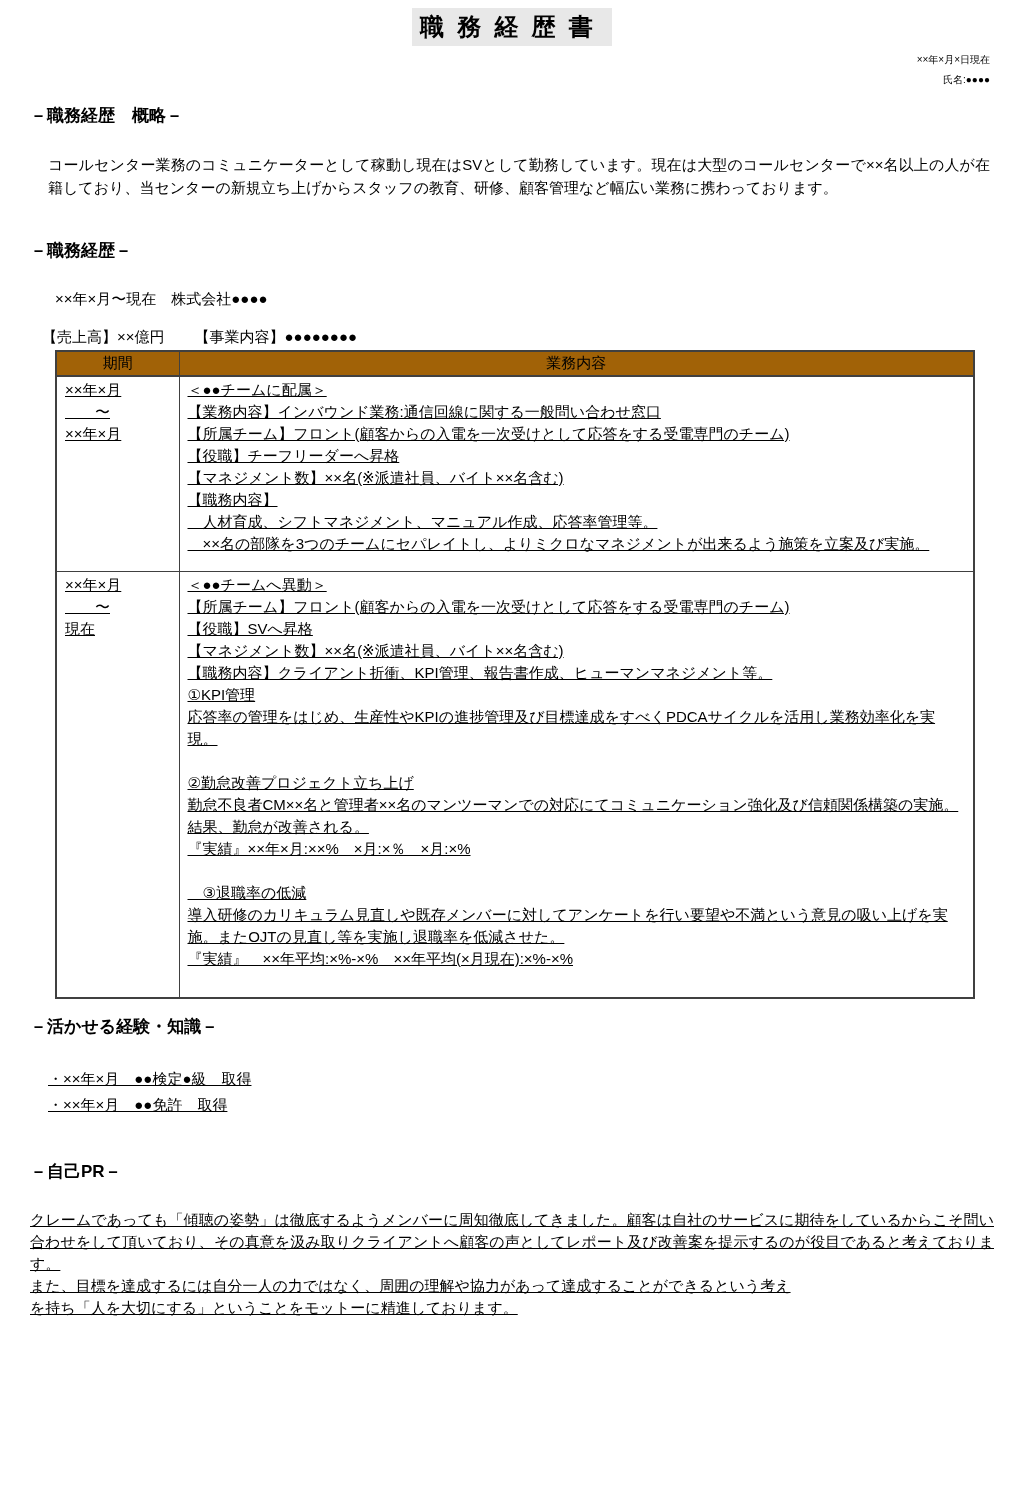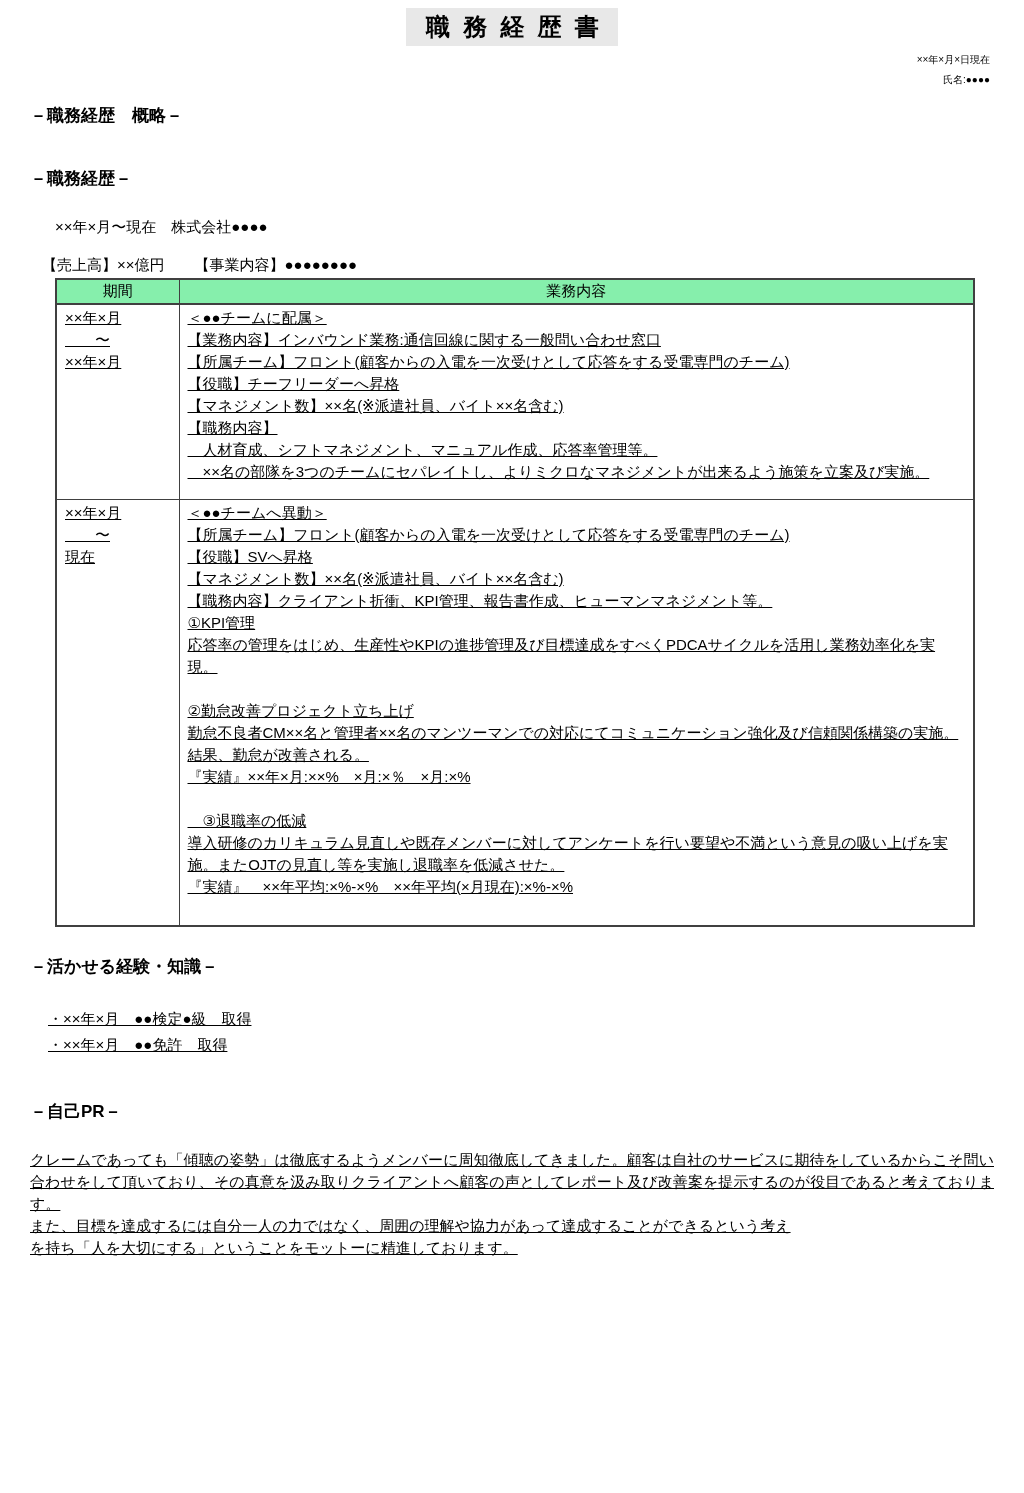--- a/index.html
+++ b/index.html
@@ -18,38 +18,38 @@
   }
   .multiline{white-space:pre-line;text-decoration:underline;}
 
   
   .title-wrap{text-align:center;margin-top:2px;}
   .doc-title{
     display:inline-block;
     background:#e8e8e8;
     font-size:24px;font-weight:bold;
     letter-spacing:0.55em;
-    padding:3px 6px 3px 20px;
+    padding:3px 6px 3px 8px;
   }
   
   .meta{
     text-align:right;
     font-size:10px;line-height:20px;
     margin-right:4px;
   }
   .meta.first{margin-top:4px;}
 
   
   .sec-h{
     font-size:17px;font-weight:bold;
     margin:0;
   }
   .h-summary{margin-top:14px;}
   .h-history{margin-top:40px;}
-  .h-skills{margin-top:28px;}
+  .h-skills{margin-top:16px;}
   .h-quals{margin-top:40px;}
   .h-pr{margin-top:42px;}
 
   .body-text{font-size:15px;line-height:23px;}
 
   .summary-body{
     margin:26px 4px 0 18px;
     text-align:justify;
   }
 
@@ -60,21 +60,21 @@
   table.work{
     border-collapse:collapse;
     margin:2px 0 0 25px;
     width:920px;
     table-layout:fixed;
     font-size:15px;
   }
   table.work,table.work th,table.work td{border:1px solid #404040;}
   table.work{border:2px solid #404040;}
   table.work th{
-    background:#86efac;
+    background:#a16207;
     font-weight:normal;
     height:23px;
     border-bottom:2px solid #404040;
     font-size:15px;
     padding:0;
   }
   table.work td{
     vertical-align:top;
     line-height:22px;
     padding:2px 8px 0 8px;
@@ -100,20 +100,21 @@
 <div class="page">
 
   <div class="title-wrap">
     <span class="doc-title">職務経歴書</span>
   </div>
 
   <div class="meta first">××年×月×日現在</div>
   <div class="meta">氏名:●●●●</div>
 
   <h2 class="sec-h h-summary">－職務経歴　概略－</h2>
+  <p class="body-text summary-body">コールセンター業務のコミュニケーターとして稼動し現在はSVとして勤務しています。現在は大型のコールセンターで××名以上の人が在籍しており、当センターの新規立ち上げからスタッフの教育、研修、顧客管理など幅広い業務に携わっております。</p>
 
   <h2 class="sec-h h-history">－職務経歴－</h2>
   <div class="company-line">××年×月〜現在　株式会社●●●●</div>
   <div class="company-detail">【売上高】××億円　　【事業内容】●●●●●●●●</div>
 
   <table class="work">
     <colgroup>
         <col style="width:123px">
         <col>
       </colgroup>

